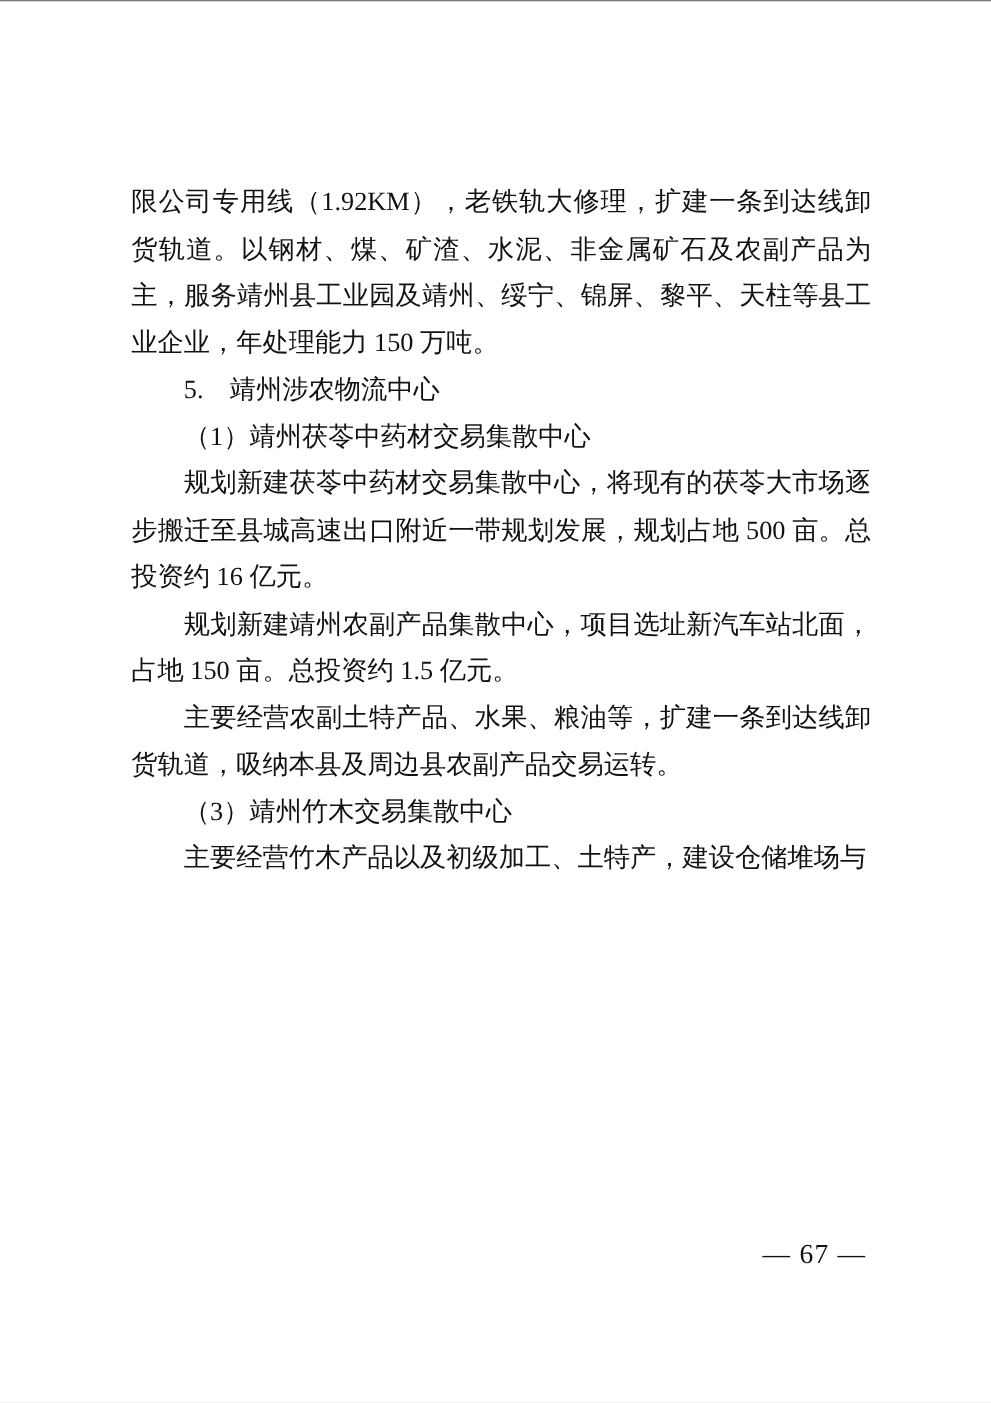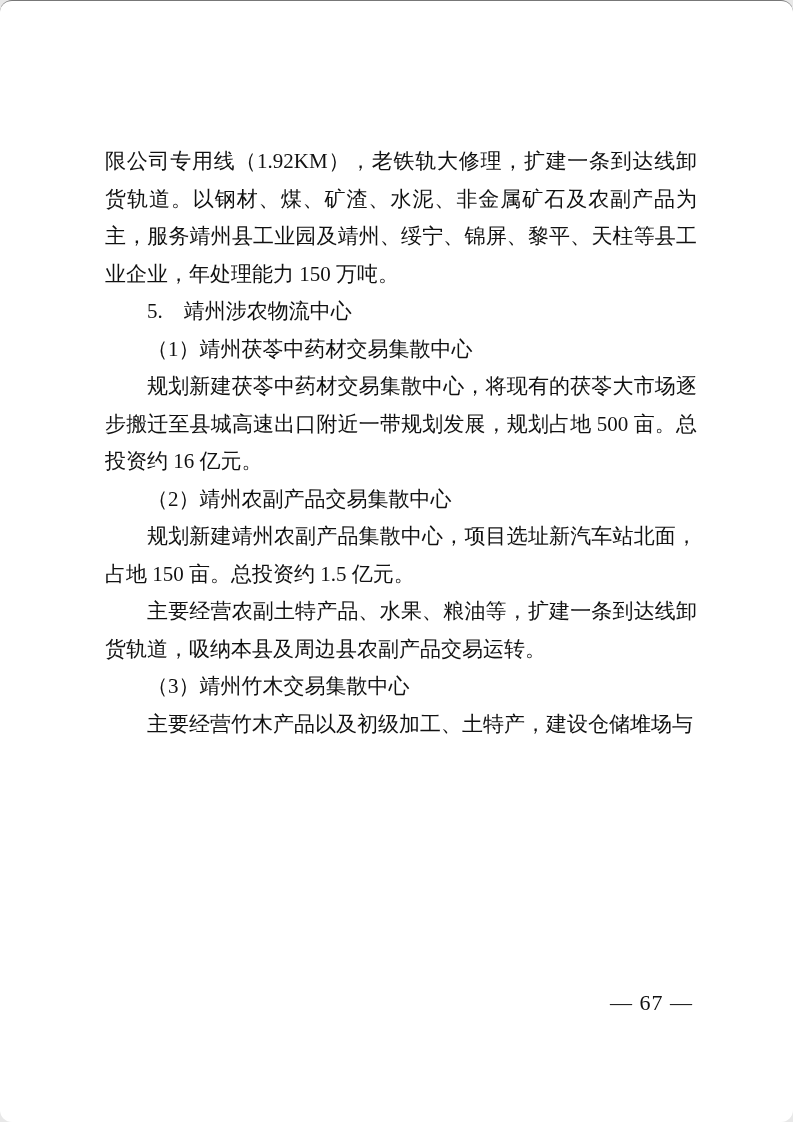--- a/index.html
+++ b/index.html
@@ -10,21 +10,20 @@
   .page {
     position: relative;
     width: 793px;
     height: 1122px;
     background: #ffffff;
     overflow: hidden;
     font-family: "Liberation Serif", "DejaVu Serif", serif;
     color: #111111;
     box-sizing: border-box;
     border-top: 1px solid #777;
-    border-radius: 12px;
   }
   .content {
     position: absolute;
     left: 105px;
     top: 142px;
     width: 592px;
     font-size: 21px;
     line-height: 37.5px;
     text-align: justify;
     text-justify: inter-ideograph;
@@ -50,20 +49,19 @@
 </style>
 </head>
 <body>
 
 <div class="page">
   <div class="content">
     <p class="continuation">限公司专用线（1.92KM），老铁轨大修理，扩建一条到达线卸货轨道。以钢材、煤、矿渣、水泥、非金属矿石及农副产品为主，服务靖州县工业园及靖州、绥宁、锦屏、黎平、天柱等县工业企业，年处理能力 150 万吨。</p>
     <p>5.　靖州涉农物流中心</p>
     <p>（1）靖州茯苓中药材交易集散中心</p>
     <p>规划新建茯苓中药材交易集散中心，将现有的茯苓大市场逐步搬迁至县城高速出口附近一带规划发展，规划占地 500 亩。总投资约 16 亿元。</p>
-    <p>（2）靖州农副产品交易集散中心</p>
     <p>规划新建靖州农副产品集散中心，项目选址新汽车站北面，占地 150 亩。总投资约 1.5 亿元。</p>
     <p>主要经营农副土特产品、水果、粮油等，扩建一条到达线卸货轨道，吸纳本县及周边县农副产品交易运转。</p>
     <p>（3）靖州竹木交易集散中心</p>
     <p>主要经营竹木产品以及初级加工、土特产，建设仓储堆场与</p>
   </div>
   <div class="footer">— 67 —</div>
 </div>
 
 </body></html>

